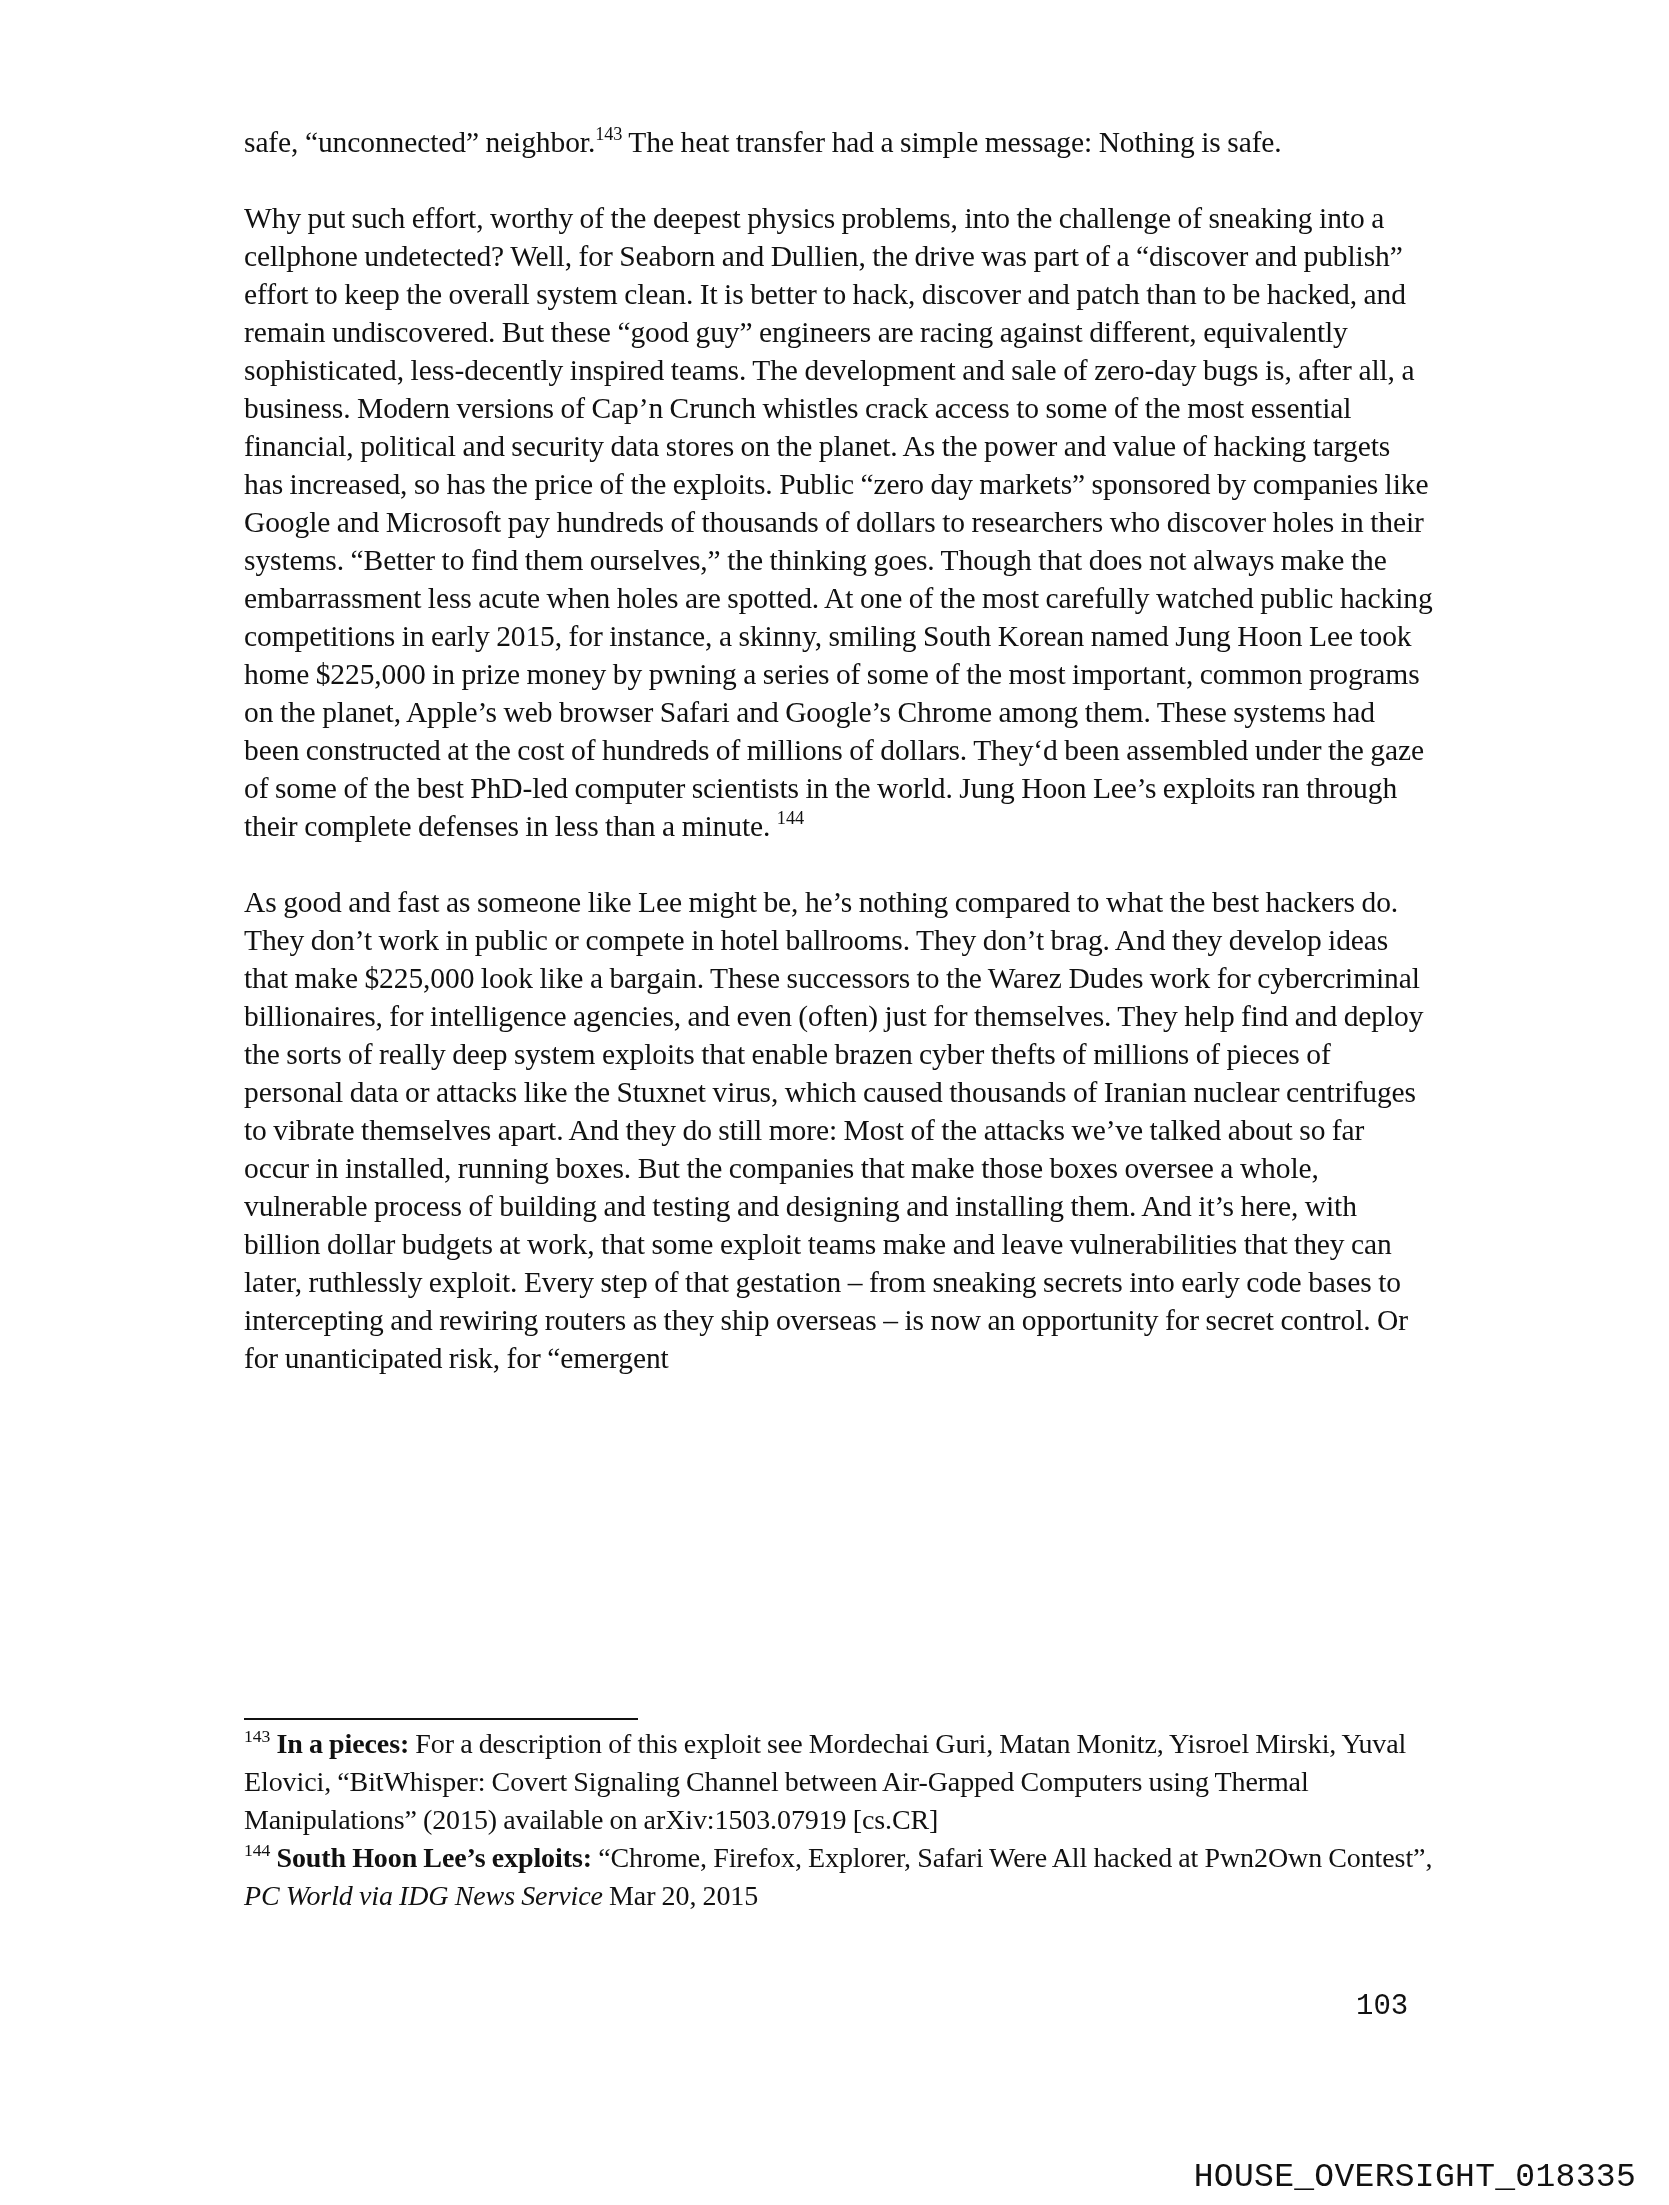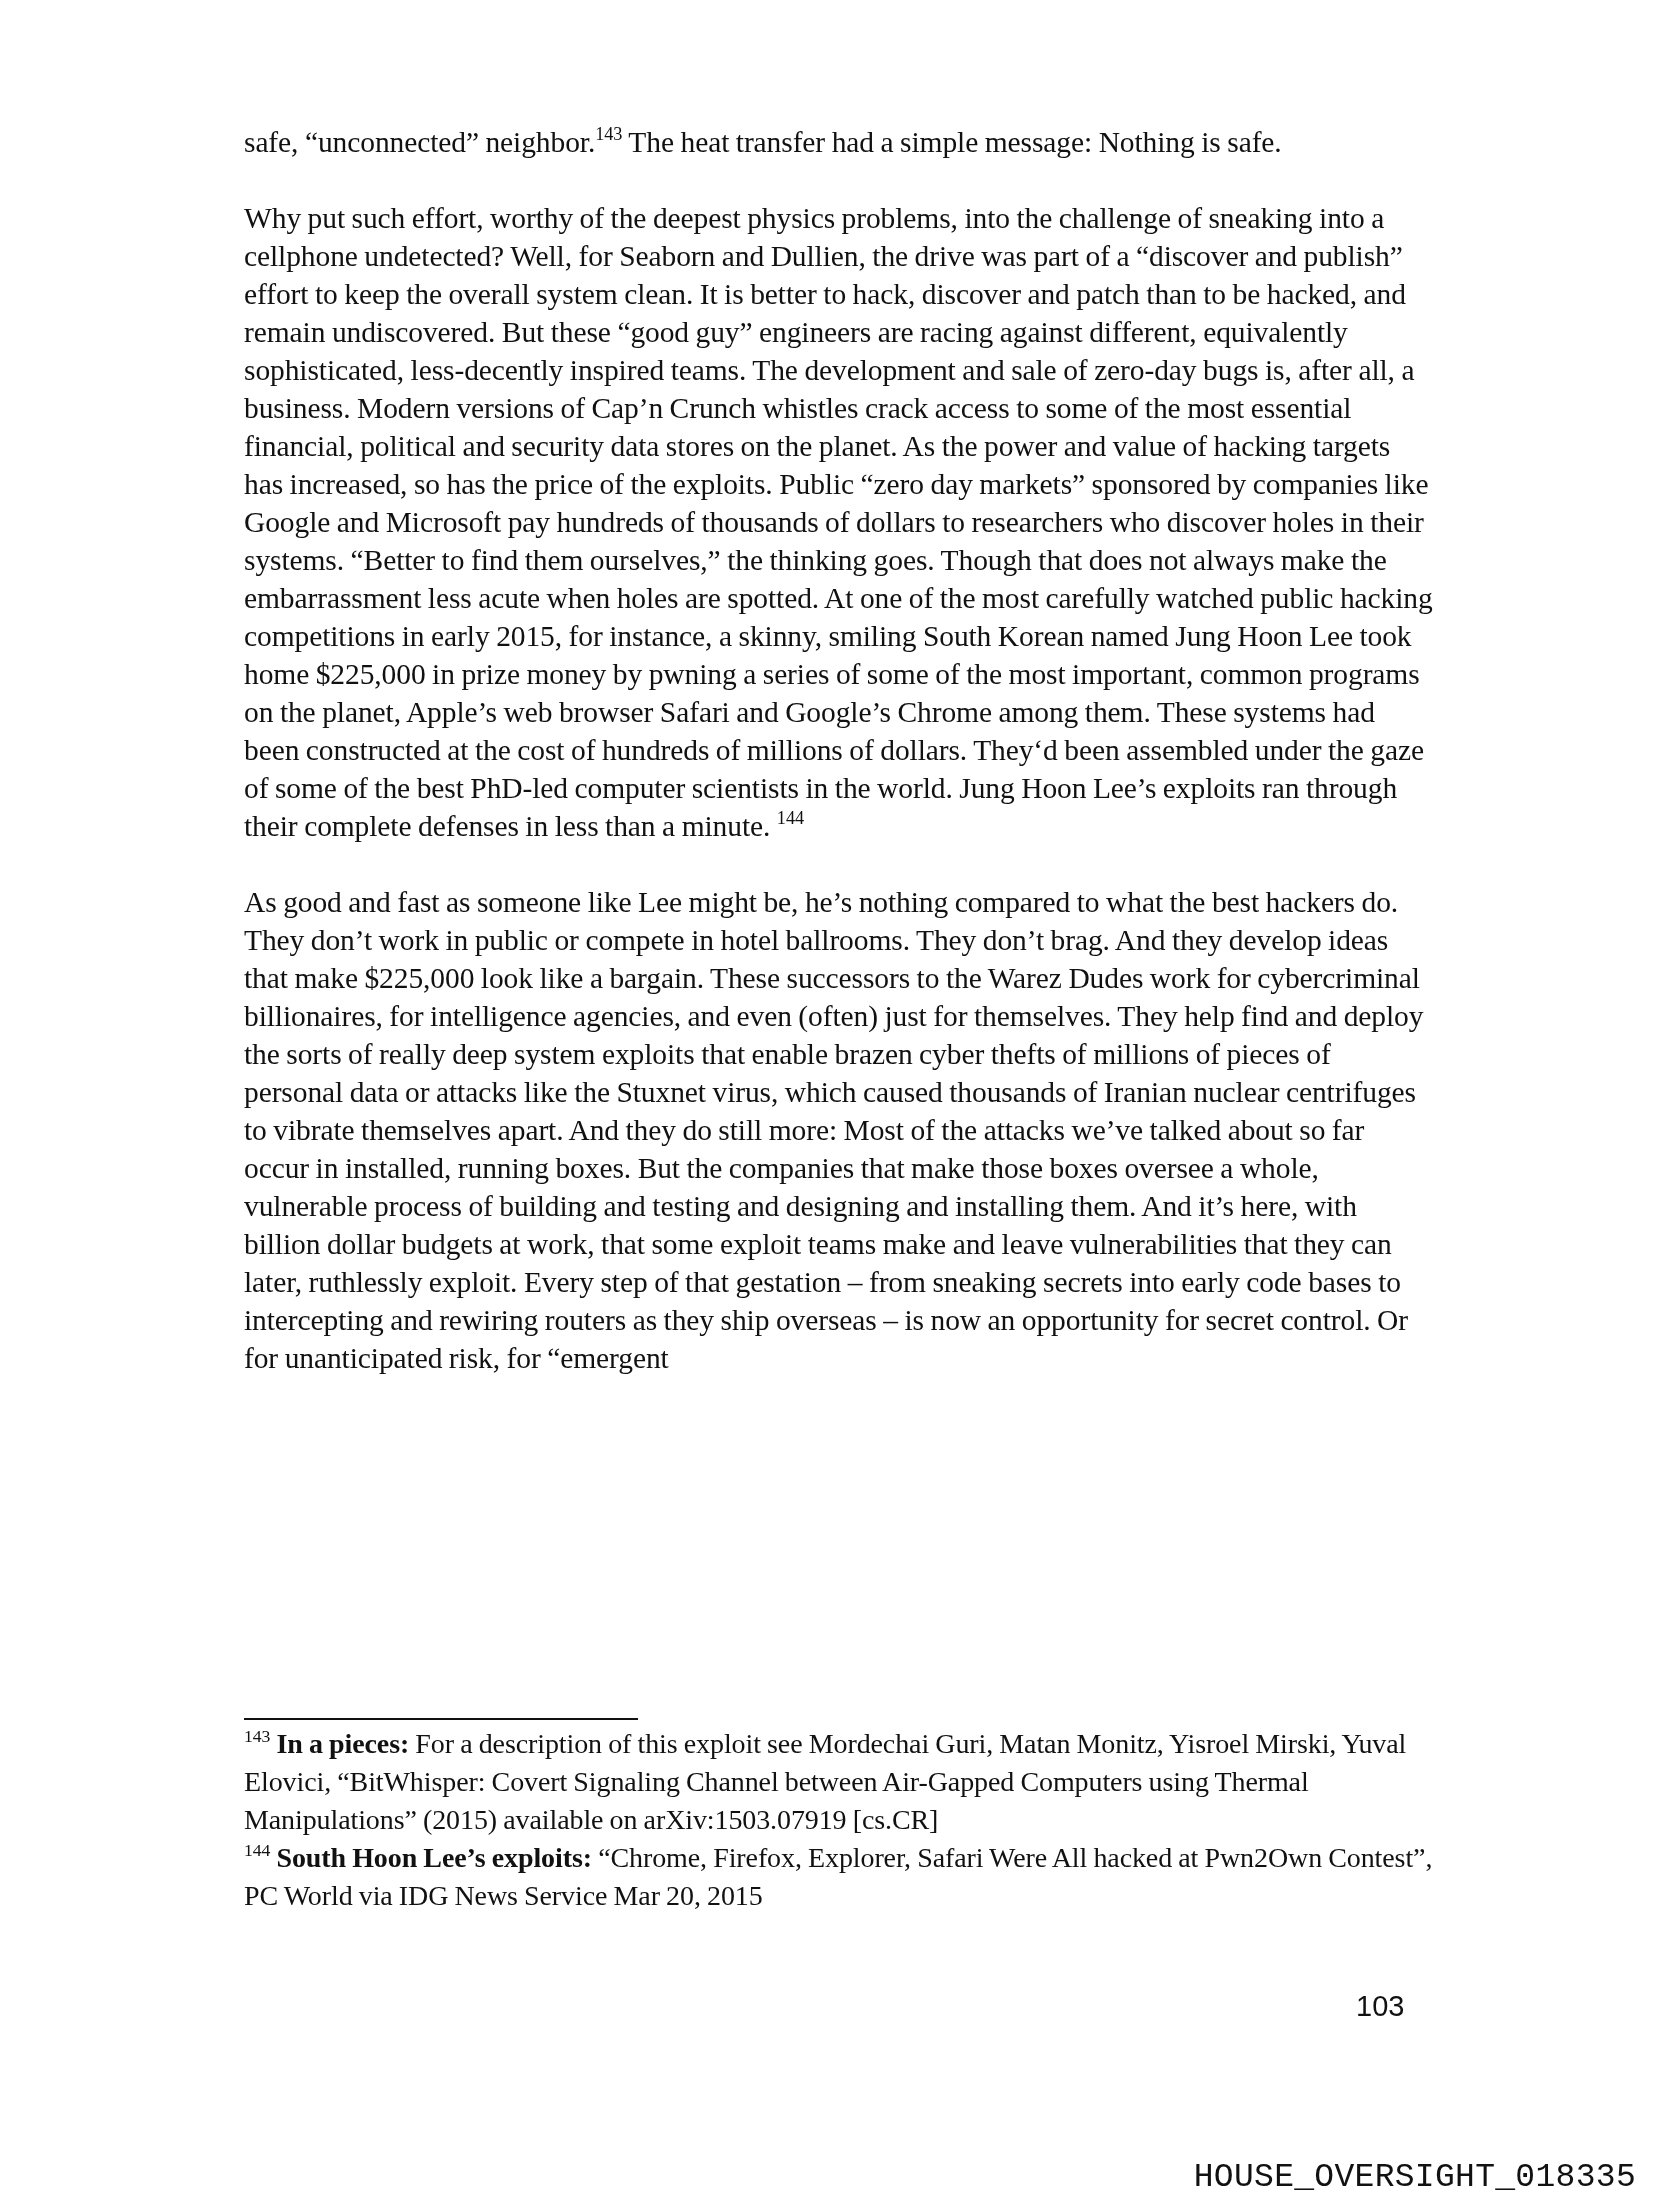--- a/index.html
+++ b/index.html
@@ -62,28 +62,29 @@
     margin: 0;
   }
   .footnote sup {
     font-size: 17.7px;
     vertical-align: 11px;
   }
   .footnote .fn-head {
     font-weight: bold;
   }
   .footnote .fn-ital {
+    font-style: italic;
     text-align: right;
   }
   .page-number {
     position: absolute;
     left: 1356px;
     top: 1990px;
     font-size: 29px;
-    font-family: Liberation Sans, sans-serif;
+    font-family: Liberation Mono, monospace;
   }
   .bates {
     position: absolute;
     right: 33px;
     top: 2159px;
     font-size: 33px;
     font-family: Liberation Mono, monospace;
     letter-spacing: 0.3px;
   }
 </style>

